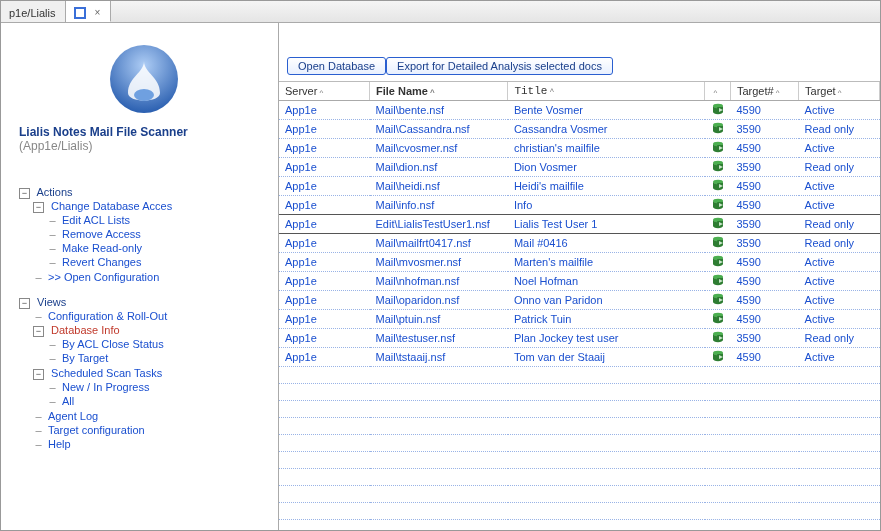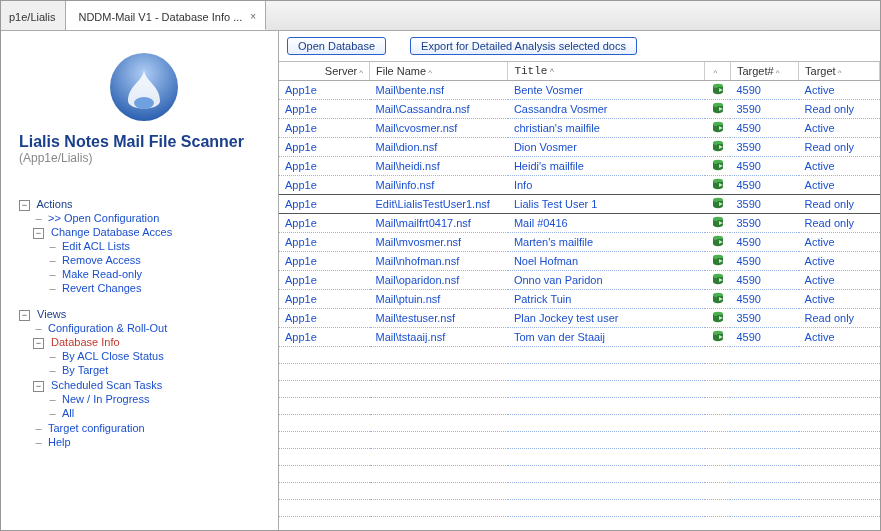--- a/index.html
+++ b/index.html
@@ -8,21 +8,21 @@
     font-family: Tahoma, Arial, sans-serif;
     font-size: 11px;
     color: #333;
     background: #fff;
     width: 881px;
     height: 531px;
     overflow: hidden;
     border: 1px solid #999;
   }
   .tabbar {
-    height: 30px;
+    height: 22px;
     background: linear-gradient(#f5f5f5,#e5e5e5);
     border-bottom: 1px solid #aaa;
     display: flex;
     align-items: stretch;
   }
   .tab {
     padding: 3px 10px 0 8px;
     border-right: 1px solid #aaa;
     background: #f0f0f0;
     font-size: 11px;
@@ -46,21 +46,21 @@
     border-right: 1px solid #aaa;
     padding: 20px 10px 10px 18px;
     overflow: auto;
   }
   .logo-wrap { text-align:center; }
   .logo {
     width: 72px; height: 72px; margin: 0 auto 10px;
   }
   .product-title {
     color: #1a3f8b;
-    font-size: 16px;
+    font-size: 12px;
     font-weight: bold;
     margin-top: 8px;
   }
   .product-sub {
     color: #888;
     font-size: 12px;
     margin-bottom: 32px;
   }
   .tree ul { list-style:none; margin:0; padding:0 0 0 14px; }
   .tree > ul { padding-left:0;margin-top:28px; }
@@ -76,21 +76,22 @@
   .dash { display:inline-block; width:11px; margin-right:4px; text-align:center; color:#888;}
   .content {
     flex:1;
     display:flex;
     flex-direction:column;
     overflow:hidden;
   }
   .toolbar {
     padding:6px 8px;
     display:flex;
-    gap:24px;
+    gap:0;
+    margin-top:28px;
   }
   .btn {
     border:1px solid #2a5fd0;
     background: linear-gradient(#ffffff,#e8f0ff);
     color:#1a3f8b;
     font-size:11px;
     padding:2px 10px;
     border-radius:3px;
     cursor:pointer;
   }
@@ -120,42 +121,41 @@
     font-size:11px;
     white-space:nowrap;
   }
   tbody tr:nth-child(7) td,
   tbody tr:nth-child(8) td { border-top:1px solid #555; }
   .col-icon { width:20px; text-align:center; }
   .row-icon {
     display:inline-block; width:12px; height:12px;
   }
   .filler-row td { height:17px; }
-  .col-server{width:85px;text-align:right;}
-  .col-file{width:130px;}
+  .col-server{width:85px;}
+  .col-file{width:130px;font-weight:bold;}
   .col-title{width:185px;font-family:Liberation Mono, monospace;}
   .col-ic{width:22px;}
   .col-tnum{width:64px;}
   .col-target{width:76px;}
 </style>
 </head>
 <body>
 
 <div class="tabbar">
   <div class="tab">
     <span>p1e/Lialis</span>
   </div>
   <div class="tab active">
     <span class="tab-icon">
       <svg viewBox="0 0 12 12">
           <rect width="12" height="12" fill="#3a6fd8"></rect>
           <rect x="2" y="2" width="8" height="8" fill="#fff"></rect>
         </svg>
     </span>
-    <span>NDDM-Mail V1 - Database Info ...</span>
     <span class="close">×</span>
   </div>
 </div>
 
 <div class="main">
   <div class="sidebar">
     <div class="logo-wrap">
       <div class="logo">
         <svg viewBox="0 0 72 72">
           <defs>
@@ -172,31 +172,31 @@
     </div>
     <div class="product-title">Lialis Notes Mail File Scanner</div>
     <div class="product-sub">(App1e/Lialis)</div>
 
     <div class="tree">
       <ul>
         <li>
           <span class="toggle">−</span>
           <span class="node-label dark">Actions</span>
           <ul>
-            <li><span class="dash">–</span><span class="node-label">&gt;&gt; Open Configuration</span></li>
             <li>
               <span class="toggle">−</span>
               <span class="node-label">Change Database Acces</span>
               <ul>
                 <li><span class="dash">–</span><span class="node-label">Edit ACL Lists</span></li>
                 <li><span class="dash">–</span><span class="node-label">Remove Access</span></li>
                 <li><span class="dash">–</span><span class="node-label">Make Read-only</span></li>
                 <li><span class="dash">–</span><span class="node-label">Revert Changes</span></li>
               </ul>
             </li>
+            <li><span class="dash">–</span><span class="node-label">&gt;&gt; Open Configuration</span></li>
           </ul>
         </li>
         <li style="height:10px"></li>
         <li>
           <span class="toggle">−</span>
           <span class="node-label dark">Views</span>
           <ul>
             <li><span class="dash">–</span><span class="node-label">Configuration &amp; Roll-Out</span></li>
             <li>
               <span class="toggle">−</span>
@@ -207,20 +207,21 @@
               </ul>
             </li>
             <li>
               <span class="toggle">−</span>
               <span class="node-label">Scheduled Scan Tasks</span>
               <ul>
                 <li><span class="dash">–</span><span class="node-label">New / In Progress</span></li>
                 <li><span class="dash">–</span><span class="node-label">All</span></li>
               </ul>
             </li>
+            <li><span class="dash">–</span><span class="node-label">Agent Log</span></li>
             <li><span class="dash">–</span><span class="node-label">Target configuration</span></li>
             <li><span class="dash">–</span><span class="node-label">Help</span></li>
           </ul>
         </li>
       </ul>
     </div>
   </div>
 
   <div class="content">
     <div class="toolbar">

